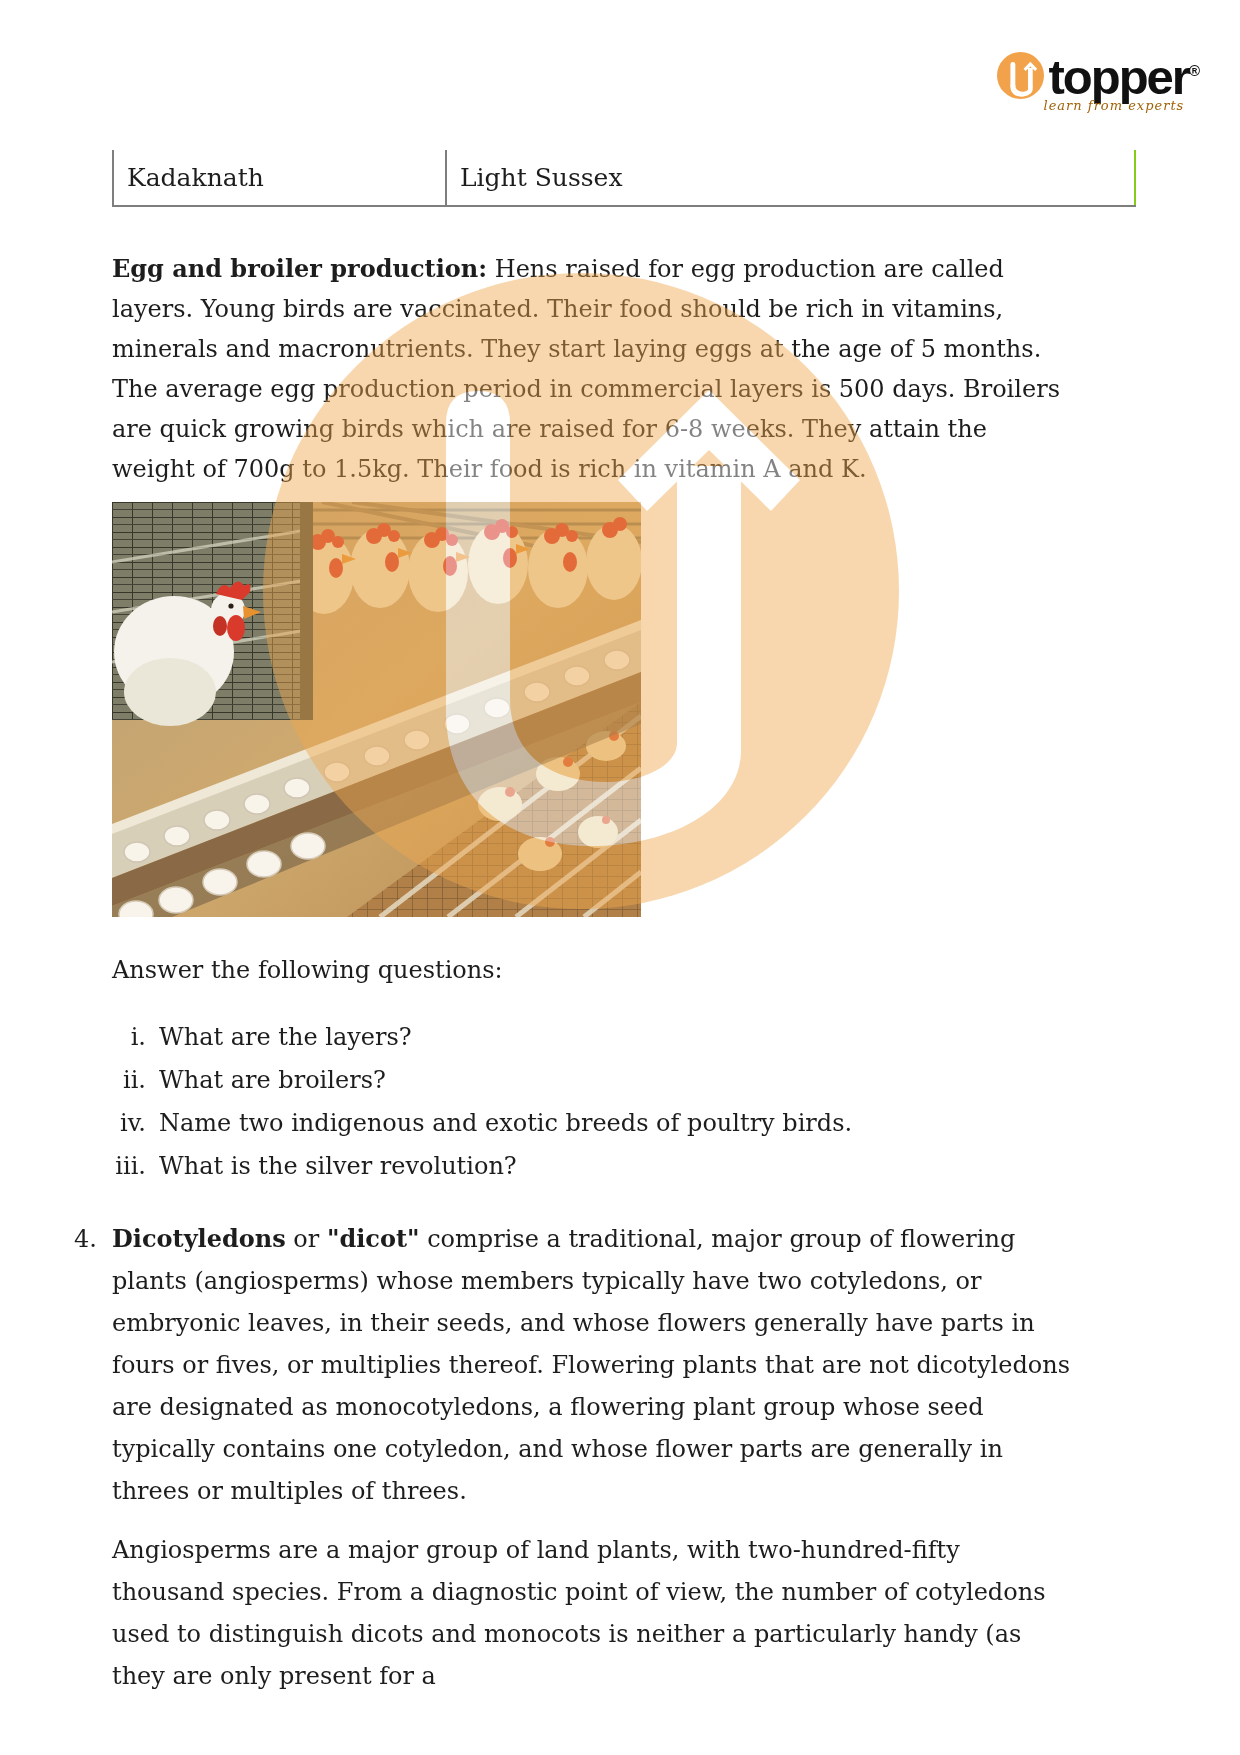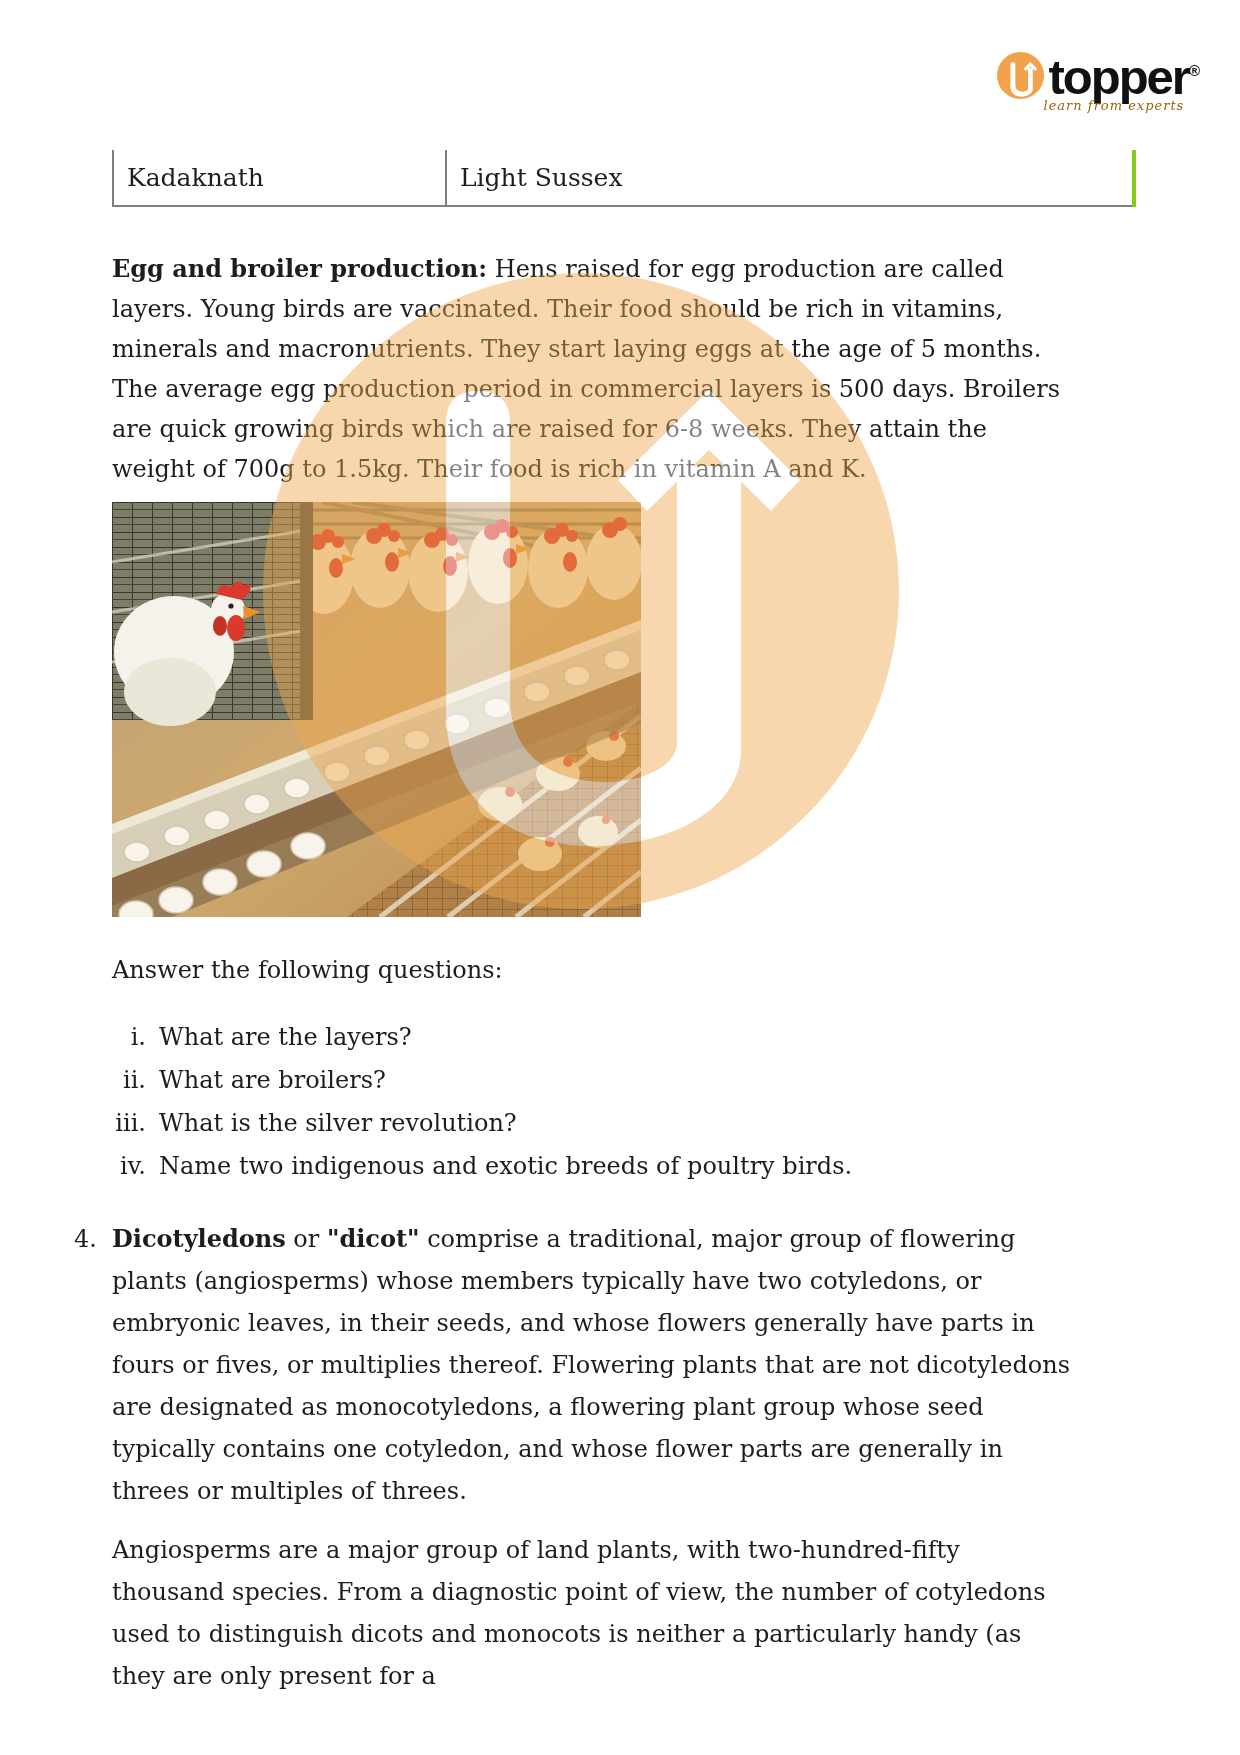--- a/index.html
+++ b/index.html
@@ -40,21 +40,21 @@
   }
   .breed-table td{
     border-left:2px solid #7e7e7e;
     border-bottom:2px solid #7e7e7e;
     height:51px;
     font-size:25px;
     padding:2px 0 2px 13px;
     vertical-align:middle;
     background:#fff;
   }
-  .breed-table td:last-child{border-right:4px solid #84cc16;}
+  .breed-table td:last-child{border-right:2px solid #84cc16;}
   .col1{width:318px;}
   
   .para{font-size:24px;line-height:40px;margin:0;}
   .p-egg{margin-top:42px;width:962px;}
   .b{font-weight:bold;}
   
   .photo-wrap{margin-top:13px;width:529px;height:415px;position:relative;}
   .photo-wrap svg{display:block;}
   
   .answer-head{margin-top:33px;font-size:24px;line-height:40px;}
@@ -243,26 +243,26 @@
     <div class="qlist">
       <div class="qitem">
         <span class="qnum">i.</span>
         <span class="qtext">What are the layers?</span>
       </div>
       <div class="qitem">
         <span class="qnum">ii.</span>
         <span class="qtext">What are broilers?</span>
       </div>
       <div class="qitem">
+        <span class="qnum">iv.</span>
+        <span class="qtext">Name two indigenous and exotic breeds of poultry birds.</span>
+      </div>
+      <div class="qitem">
         <span class="qnum">iii.</span>
         <span class="qtext">What is the silver revolution?</span>
-      </div>
-      <div class="qitem">
-        <span class="qnum">iv.</span>
-        <span class="qtext">Name two indigenous and exotic breeds of poultry birds.</span>
       </div>
     </div>
 
     <div class="item4">
       <div class="item4-num">4.</div>
       <div class="item4-body">
         <p class="para p-dicot"><span class="b">Dicotyledons</span><span> or </span><span class="b">"dicot"</span><span> comprise a traditional, major group of flowering plants (angiosperms) whose members typically have two cotyledons, or embryonic leaves, in their seeds, and whose flowers generally have parts in fours or fives, or multiplies thereof. Flowering plants that are not dicotyledons are designated as monocotyledons, a flowering plant group whose seed typically contains one cotyledon, and whose flower parts are generally in threes or multiples of threes.</span></p>
         <p class="para p-angio">Angiosperms are a major group of land plants, with two-hundred-fifty thousand species. From a diagnostic point of view, the number of cotyledons used to distinguish dicots and monocots is neither a particularly handy (as they are only present for a</p>
       </div>
     </div>

